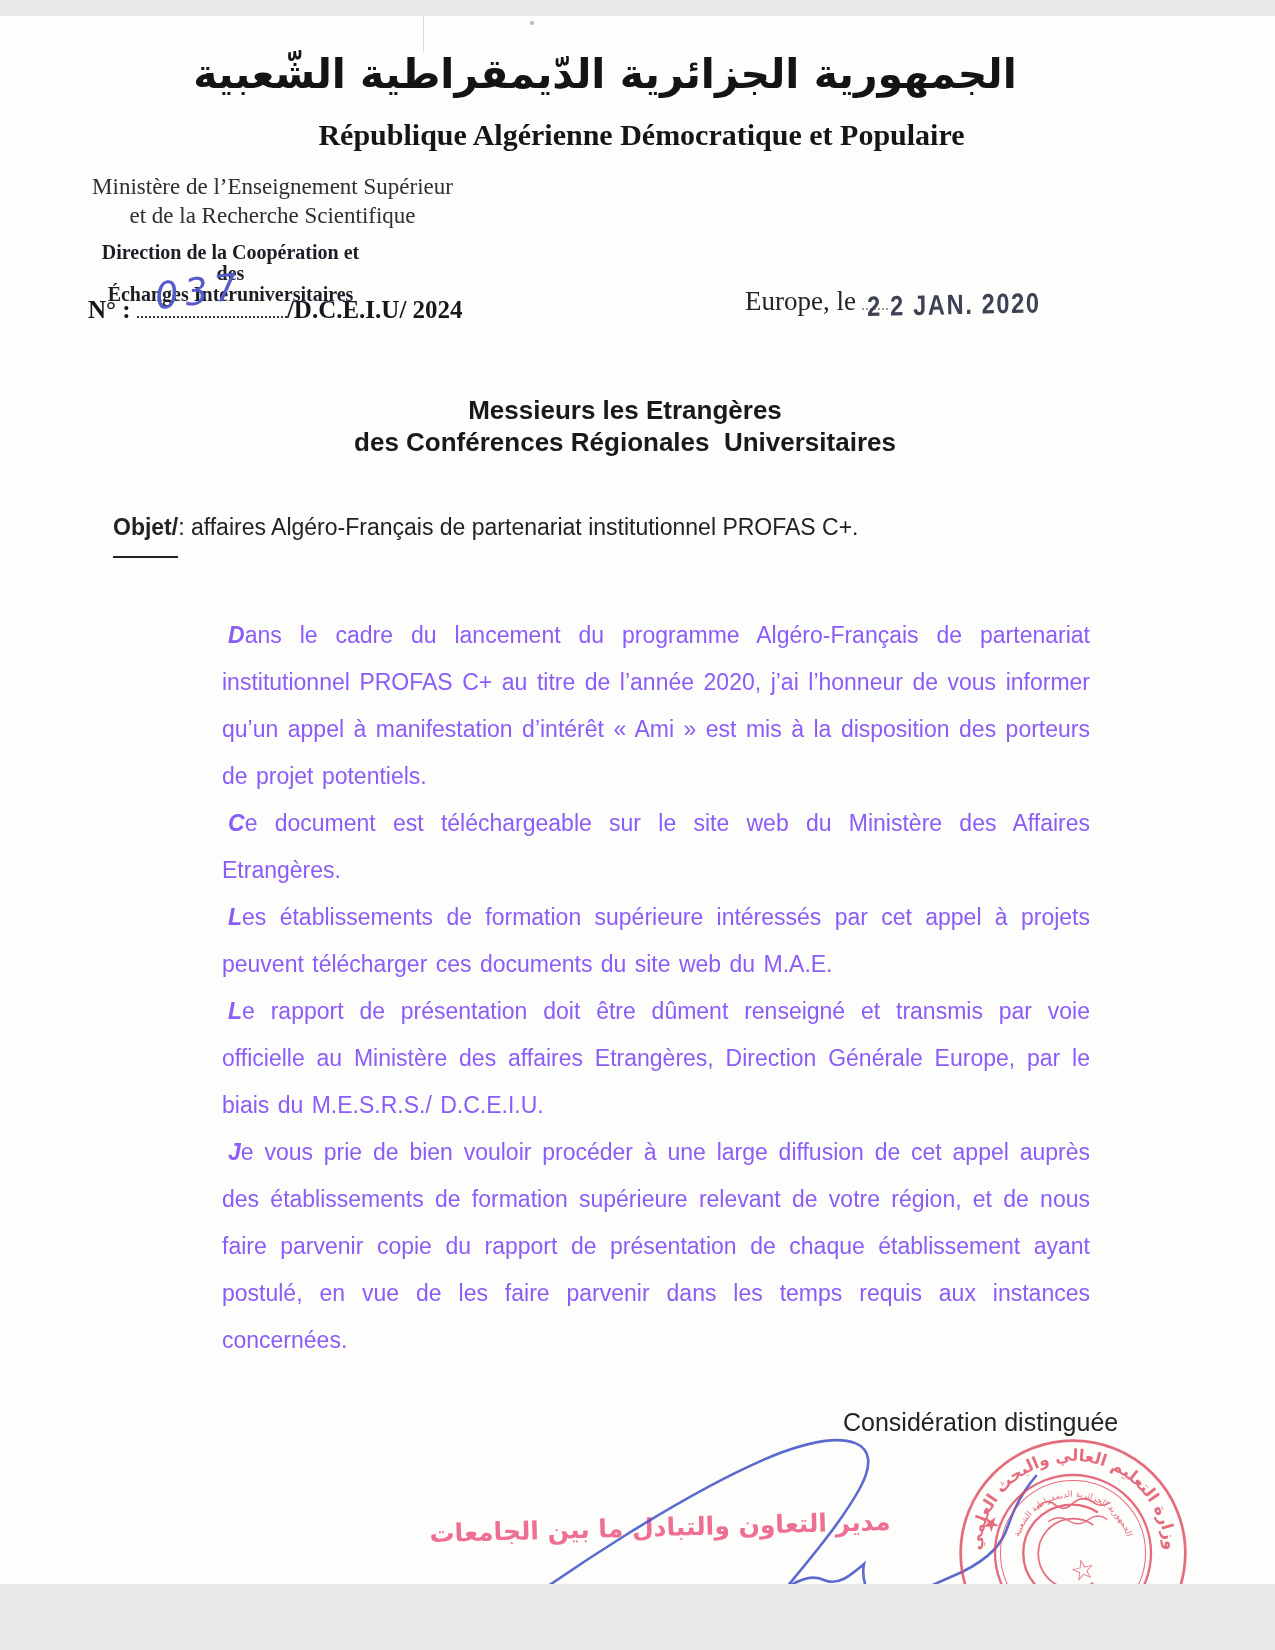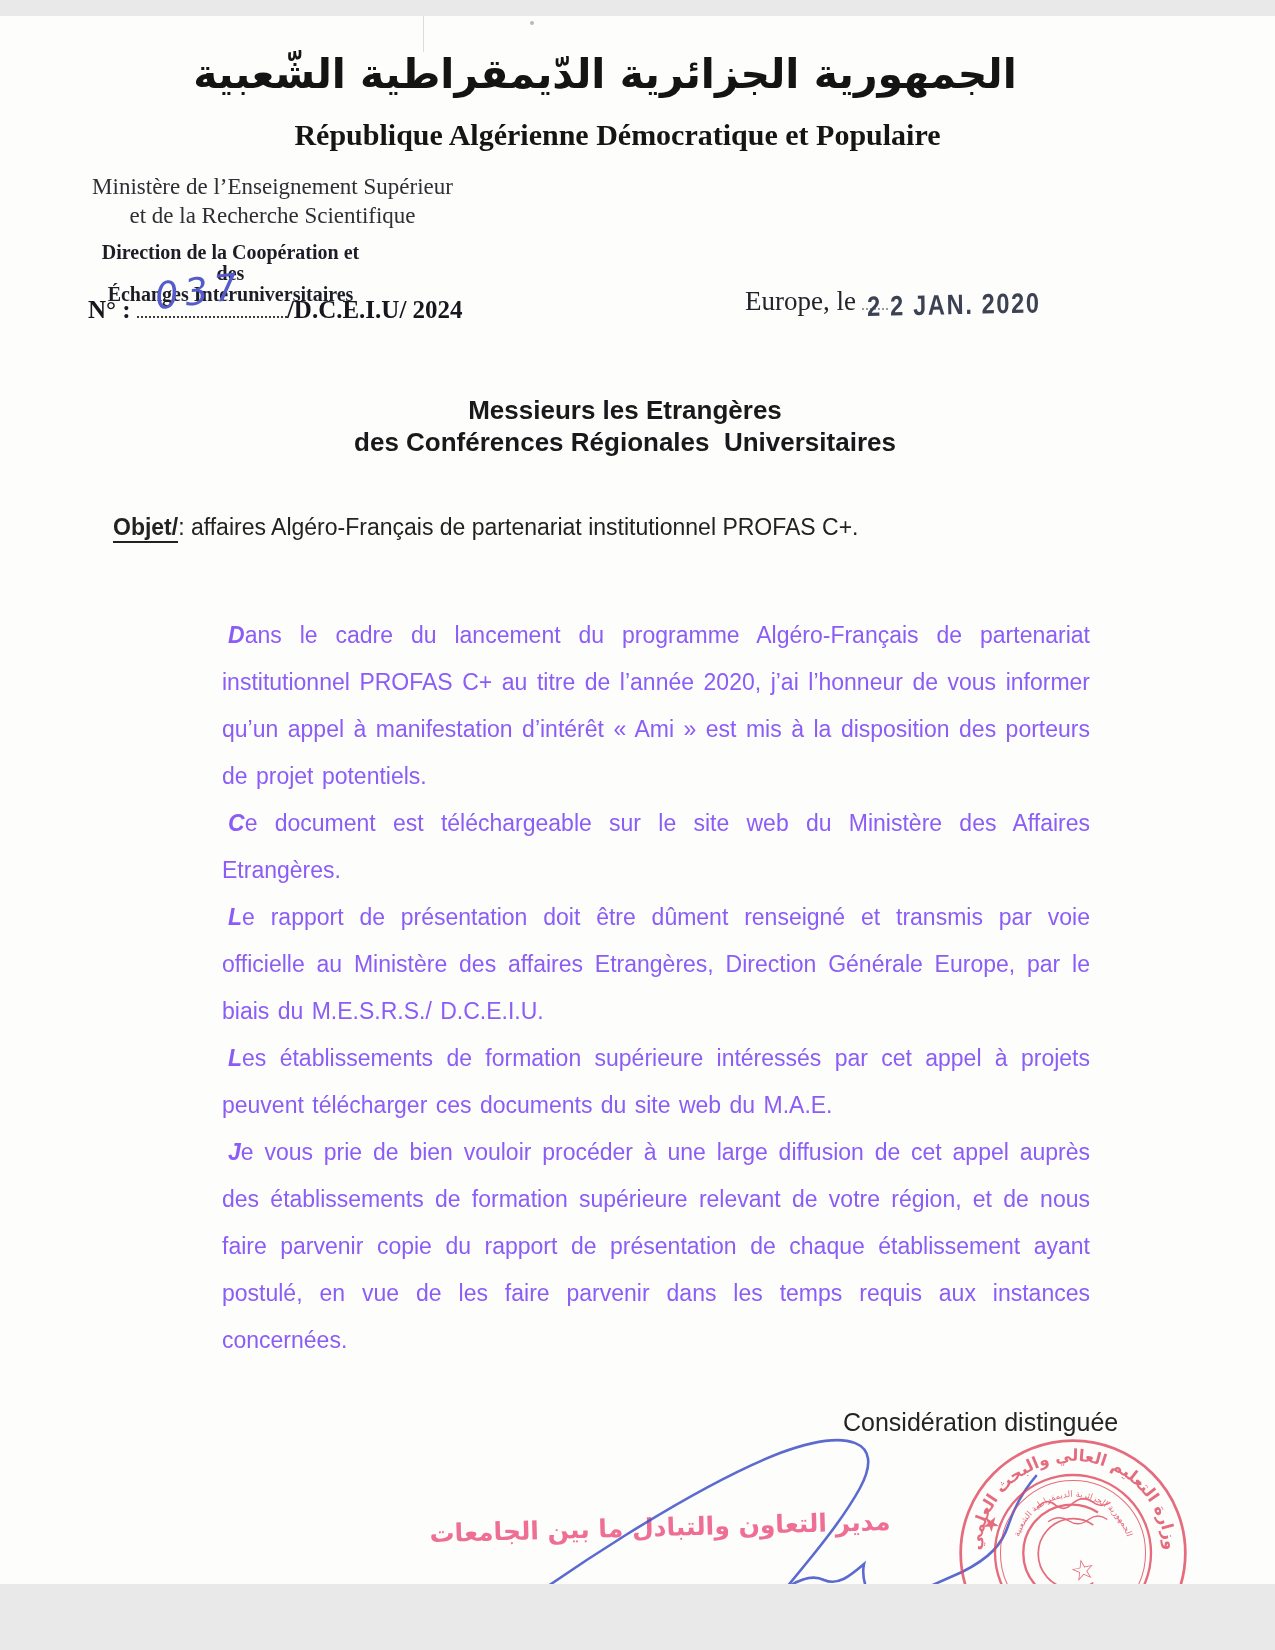--- a/index.html
+++ b/index.html
@@ -17,21 +17,21 @@
     position:absolute;top:34px;left:0;width:1210px;
     text-align:center;direction:rtl;
     font-family:"DejaVu Sans", sans-serif;
     font-size:41px;font-weight:bold;color:#141414;
     letter-spacing:0px;
   }
   .title-fr{
     position:absolute;top:102px;left:0;width:1235px;
     text-align:center;
     font-family:"Liberation Serif", serif;
-    font-size:30px;font-weight:bold;color:#151515;
+    font-size:30px;font-weight:bold;color:#151515;padding-left:24px;
   }
   .ministry{
     position:absolute;top:156px;left:85px;width:375px;
     text-align:center;
     font-family:"Liberation Serif", serif;
     font-size:23px;color:#2e2e34;line-height:29px;
   }
   .direction{
     position:absolute;top:226px;left:88px;width:285px;
     text-align:center;
@@ -71,21 +71,21 @@
     position:absolute;top:378px;left:80px;width:1090px;
     text-align:center;
     font-size:26px;font-weight:bold;color:#19191c;line-height:32px;
   }
   .recipient .l2{white-space:pre-wrap;}
   
   .subject{
     position:absolute;top:498px;left:113px;width:1000px;
     font-size:23px;color:#222;
   }
-  .subject .lbl{font-weight:bold;border-bottom:2px solid #222;padding-bottom:1px;}
+  .subject .lbl{font-weight:bold;border-bottom:2px solid #222;padding-bottom:16px;}
   
   .body-text{
     position:absolute;top:596px;left:222px;width:868px;
     font-size:23px;color:#8b5cf6;
   }
   .body-text p{
     margin:0;line-height:47px;
     text-align:justify;word-spacing:2px;
     text-indent:6px;
   }
@@ -151,22 +151,22 @@
     <div class="l2">des Conférences Régionales  Universitaires</div>
   </div>
 
   <div class="subject">
     <span class="lbl">Objet/</span><span>: affaires Algéro-Français de partenariat institutionnel PROFAS C+.</span>
   </div>
 
   <div class="body-text">
     <p><span class="lead">D</span><span>ans le cadre du lancement du programme Algéro-Français de partenariat institutionnel PROFAS C+ au titre de l’année 2020, j’ai l’honneur de vous informer qu’un appel à manifestation d’intérêt « Ami » est mis à la disposition des porteurs de projet potentiels.</span></p>
     <p><span class="lead">C</span><span>e document est téléchargeable sur le site web du Ministère des Affaires Etrangères.</span></p>
+    <p><span class="lead">L</span><span>es établissements de formation supérieure intéressés par cet appel à projets peuvent télécharger ces documents du site web du M.A.E.</span></p>
     <p><span class="lead">L</span><span>e rapport de présentation doit être dûment renseigné et transmis par voie officielle au Ministère des affaires Etrangères, Direction Générale Europe, par le biais du M.E.S.R.S./ D.C.E.I.U.</span></p>
-    <p><span class="lead">L</span><span>es établissements de formation supérieure intéressés par cet appel à projets peuvent télécharger ces documents du site web du M.A.E.</span></p>
     <p><span class="lead">J</span><span>e vous prie de bien vouloir procéder à une large diffusion de cet appel auprès des établissements de formation supérieure relevant de votre région, et de nous faire parvenir copie du rapport de présentation de chaque établissement ayant postulé, en vue de les faire parvenir dans les temps requis aux instances concernées.</span></p>
   </div>
 
   <div class="closing">Considération distinguée</div>
 
   <div class="sig-title">مدير التعاون والتبادل ما بين الجامعات</div>
   <div class="sig-name">إمضاء: سعيداني أرزقي</div>
 
   <svg class="sig-svg" width="680" height="255" viewBox="400 1395 680 1650" style="height:255px" preserveAspectRatio="none">
   </svg>

